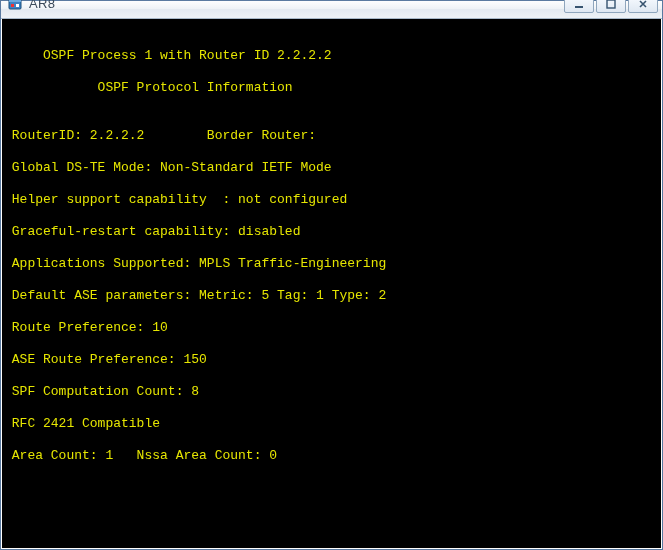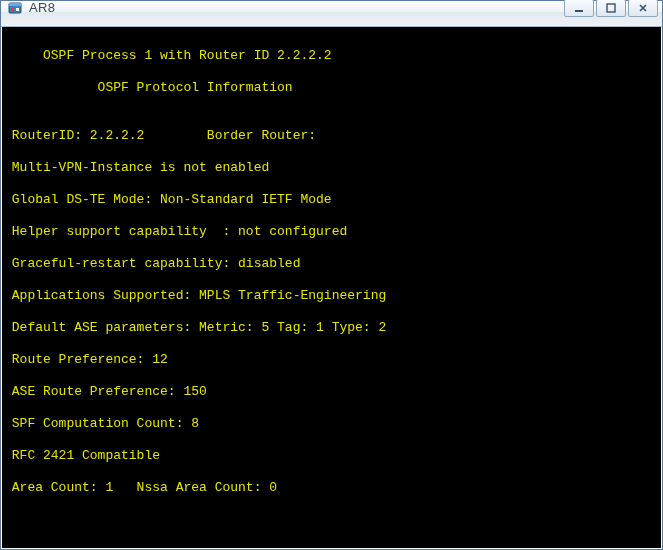--- a/index.html
+++ b/index.html
@@ -10,21 +10,21 @@
     width: 663px; height: 550px; overflow: hidden;
   }
   .window {
     position: relative;
     width: 663px; height: 550px;
     border: 1px solid #5a7aa0;
     background: #000;
     box-shadow: 0 0 0 1px #fff inset;
   }
   .titlebar {
-    height: 26px;
+    height: 18px;
     background: linear-gradient(to bottom, #fdfefe 0%, #eef2f6 45%, #e3e9f0 46%, #eef2f6 100%);
     border-bottom: 1px solid #a8b8c8;
     display: flex; align-items: center;
     padding: 0 4px 12px 6px;
     color: #3b4a5a; font-size: 13px;
   }
   .title-icon {
     width: 16px; height: 16px; margin-right: 6px;
     display: inline-flex; align-items: center; justify-content: center;
   }
@@ -82,27 +82,26 @@
           </svg>
       </div>
     </div>
   </div>
 
   <div class="terminal">
 <span class="line">     OSPF Process 1 with Router ID 2.2.2.2</span>
 <span class="line">            OSPF Protocol Information</span>
 <span class="line"></span>
 <span class="line"> RouterID: 2.2.2.2        Border Router: </span>
-<span class="line"> Multi-VPN-Instance is not enabled</span>
 <span class="line"> Global DS-TE Mode: Non-Standard IETF Mode</span>
 <span class="line"> Helper support capability  : not configured</span>
 <span class="line"> Graceful-restart capability: disabled</span>
 <span class="line"> Applications Supported: MPLS Traffic-Engineering</span>
 <span class="line"> Default ASE parameters: Metric: 5 Tag: 1 Type: 2</span>
-<span class="line"> Route Preference: 12</span>
+<span class="line"> Route Preference: 10</span>
 <span class="line"> ASE Route Preference: 150</span>
 <span class="line"> SPF Computation Count: 8</span>
 <span class="line"> RFC 2421 Compatible</span>
 <span class="line"> Area Count: 1   Nssa Area Count: 0</span>
 
 
 
 <span class="line"></span>
 
 

